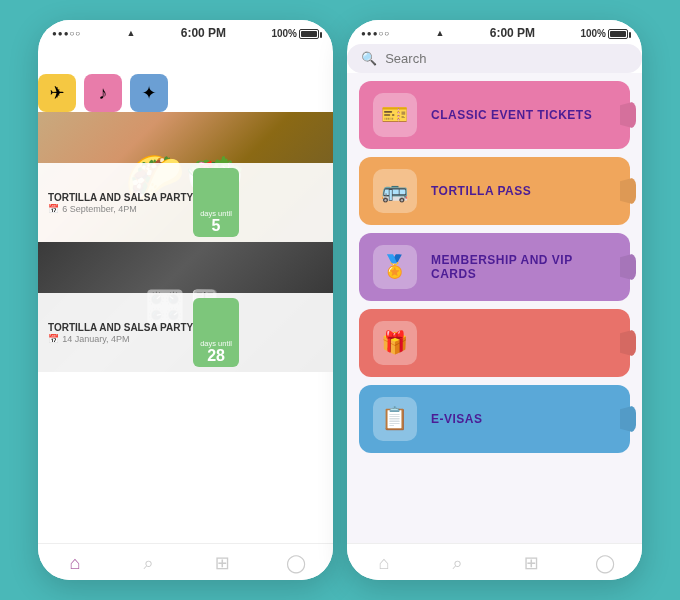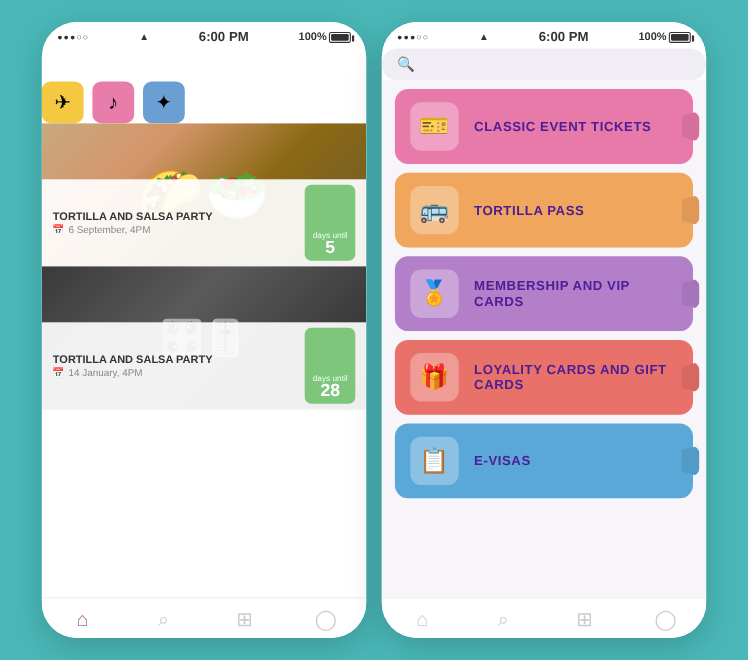--- a/index.html
+++ b/index.html
@@ -111,21 +111,20 @@
       position: absolute; inset: 0;
       display: flex; align-items: center; justify-content: center;
       font-size: 32px; opacity: 0.8;
     }
     .event-info {
       position: absolute;
       bottom: 0; left: 0; right: 0;
       background: rgba(255,255,255,0.92);
       padding: 5px 10px 5px;
       display: flex;
-      justify-content: space-between;
       align-items: center;
     }
     .event-title { font-size: 10px; font-weight: 700; color: #333; text-transform: uppercase; }
     .event-date { font-size: 9px; color: #888; display: flex; align-items: center; gap: 3px; margin-top: 1px; }
     .days-badge {
       background: #7dc67b;
       color: #fff;
       border-radius: 6px;
       padding: 3px 7px;
       font-size: 9px;
@@ -310,39 +309,39 @@
         <span>100%</span>
         <span class="battery-icon">
             <span class="battery-fill"></span>
           </span>
       </span>
     </div>
 
     <div class="phone-header">
       <div class="search-bar">
         <span class="search-icon">🔍</span>
+        <input type="text" placeholder="Search" style="">
       </div>
     </div>
 
     <div class="categories-list">
       <div class="category-card pink-card">
         <div class="cat-card-icon">🎫</div>
         <div class="cat-card-label">CLASSIC EVENT TICKETS</div>
       </div>
       <div class="category-card orange-card">
         <div class="cat-card-icon">🚌</div>
         <div class="cat-card-label">TORTILLA PASS</div>
       </div>
       <div class="category-card purple-card">
         <div class="cat-card-icon">🏅</div>
         <div class="cat-card-label">MEMBERSHIP AND VIP CARDS</div>
       </div>
       <div class="category-card coral-card">
         <div class="cat-card-icon">🎁</div>
-        <div class="cat-card-label">LOYALITY CARDS AND GIFT CARDS</div>
       </div>
       <div class="category-card blue-card">
         <div class="cat-card-icon">📋</div>
         <div class="cat-card-label">E-VISAS</div>
       </div>
     </div>
 
     <div class="bottom-nav">
       <div class="nav-item">⌂</div>
       <div class="nav-item">⌕</div>

